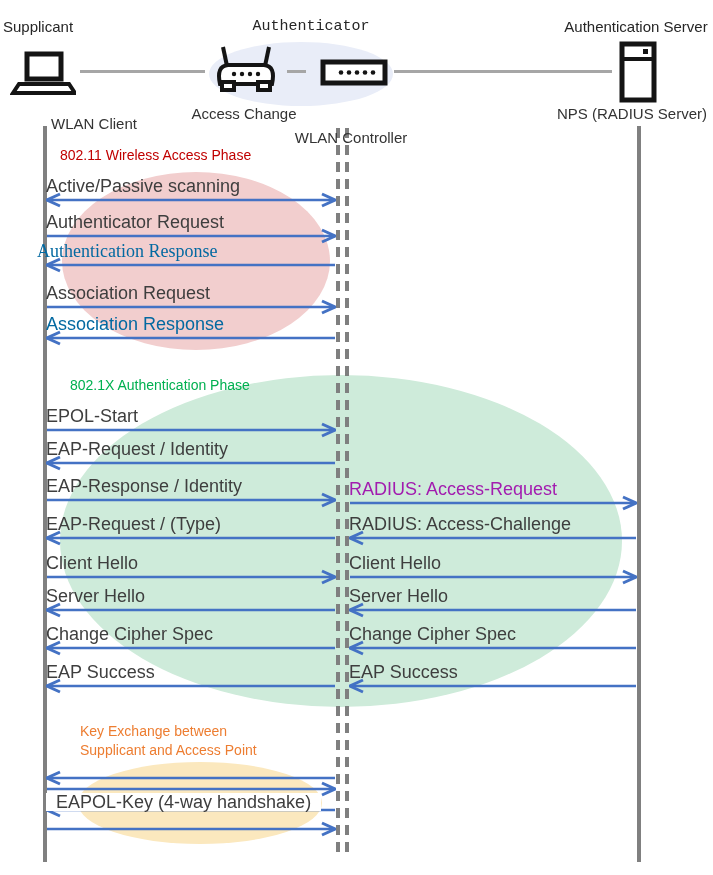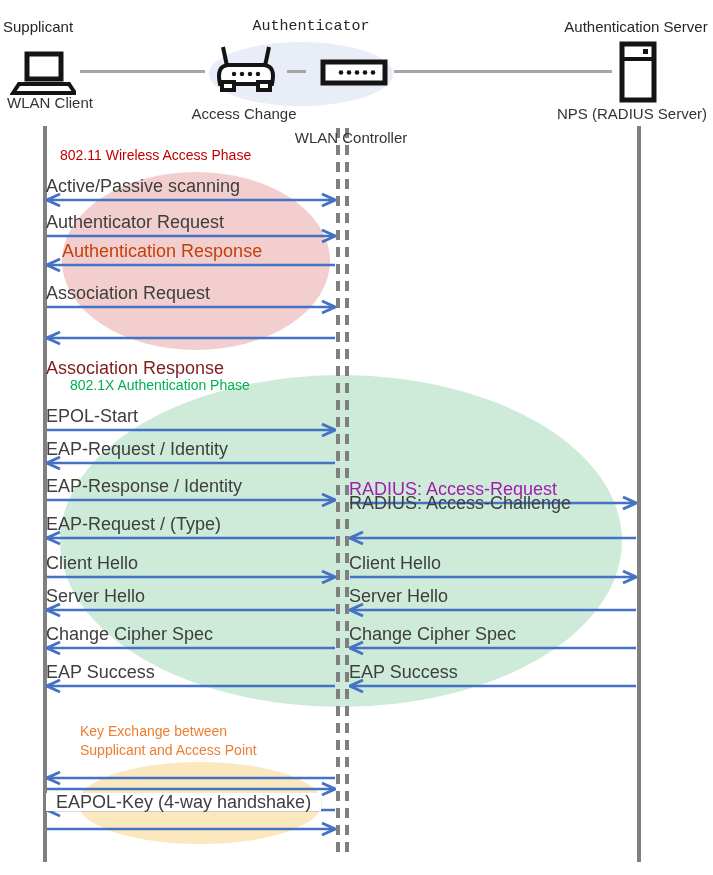--- a/index.html
+++ b/index.html
@@ -66,21 +66,21 @@
     <circle cx="37" cy="13.5" r="2.3" fill="#141414"></circle>
     <circle cx="45" cy="13.5" r="2.3" fill="#141414"></circle>
     <circle cx="53" cy="13.5" r="2.3" fill="#141414"></circle>
   </svg>
   <svg class="abs icon" style="left:619px;top:41px;" width="38" height="62" viewBox="0 0 38 62">
     <rect x="3" y="3" width="32" height="56" fill="#fff" stroke="#141414" stroke-width="5"></rect>
     <line x1="3" y1="18" x2="35" y2="18" stroke="#141414" stroke-width="4"></line>
     <rect x="24" y="8" width="5" height="5" fill="#141414"></rect>
   </svg>
 
-  <div class="abs dev-label" style="left:0px;top:94px;width:100px;">WLAN Client</div>
+  <div class="abs dev-label" style="left:0px;top:115px;width:100px;padding-left:44px;">WLAN Client</div>
   <div class="abs dev-label" style="left:184px;top:105px;width:120px;">Access Change</div>
   <div class="abs dev-label" style="left:291px;top:105px;width:120px;margin-top:24px;">WLAN Controller</div>
   <div class="abs dev-label" style="left:552px;top:105px;width:160px;">NPS (RADIUS Server)</div>
 
   <div class="abs lifeline-solid" style="left: 43px; top: 126px; height: 736px; background: rgb(128, 128, 128);"></div>
   <div class="abs lifeline-dashed" style="left: 336px; top: 128px; height: 730px; background: repeating-linear-gradient(rgb(127, 127, 127) 0px, rgb(127, 127, 127) 10px, transparent 10px, transparent 17px);"></div>
   <div class="abs lifeline-dashed" style="left: 345px; top: 128px; height: 730px; background: repeating-linear-gradient(rgb(127, 127, 127) 0px, rgb(127, 127, 127) 10px, transparent 10px, transparent 17px);"></div>
   <div class="abs lifeline-solid" style="left: 637px; top: 126px; height: 736px; background: rgb(128, 128, 128);"></div>
 
   <div class="abs phase-ellipse" style="left: 62px; top: 172px; width: 268px; height: 178px; background: rgb(242, 206, 206);"></div>
@@ -103,31 +103,31 @@
       <div class="msg-label" style="left: 46px; width: 290px; top: 177px; color: rgb(62, 62, 62);">Active/Passive scanning</div>
       <svg width="290" height="16" class="msg-svg" style="left: 46px; top: 228px;">
         <line x1="1" y1="8" x2="289" y2="8" stroke="#4472C4" stroke-width="2.6"></line>
         <polyline points="276,2 289,8 276,14" fill="none" stroke="#4472C4" stroke-width="3"></polyline>
       </svg>
       <div class="msg-label" style="left: 46px; width: 290px; top: 213px; color: rgb(62, 62, 62);">Authenticator Request</div>
       <svg width="290" height="16" class="msg-svg" style="left: 46px; top: 257px;">
         <line x1="1" y1="8" x2="289" y2="8" stroke="#4472C4" stroke-width="2.6"></line>
         <polyline points="14,2 1,8 14,14" fill="none" stroke="#4472C4" stroke-width="3"></polyline>
       </svg>
-      <div class="msg-label" style="left: 62px; width: 290px; top: 242px; color: #c2410c;">Authentication Response</div>
+      <div class="msg-label" style="left: 37px; width: 290px; top: 242px; color: #0369a1; font-family: Liberation Serif, serif;">Authentication Response</div>
       <svg width="290" height="16" class="msg-svg" style="left: 46px; top: 299px;">
         <line x1="1" y1="8" x2="289" y2="8" stroke="#4472C4" stroke-width="2.6"></line>
         <polyline points="276,2 289,8 276,14" fill="none" stroke="#4472C4" stroke-width="3"></polyline>
       </svg>
       <div class="msg-label" style="left: 46px; width: 290px; top: 284px; color: rgb(62, 62, 62);">Association Request</div>
       <svg width="290" height="16" class="msg-svg" style="left: 46px; top: 330px;">
         <line x1="1" y1="8" x2="289" y2="8" stroke="#4472C4" stroke-width="2.6"></line>
         <polyline points="14,2 1,8 14,14" fill="none" stroke="#4472C4" stroke-width="3"></polyline>
       </svg>
-      <div class="msg-label" style="left: 46px; width: 290px; top: 315px; color: #7f1d1d; margin-top: 44px;">Association Response</div>
+      <div class="msg-label" style="left: 46px; width: 290px; top: 315px; color: #0369a1;">Association Response</div>
       <svg width="290" height="16" class="msg-svg" style="left: 46px; top: 422px;">
         <line x1="1" y1="8" x2="289" y2="8" stroke="#4472C4" stroke-width="2.6"></line>
         <polyline points="276,2 289,8 276,14" fill="none" stroke="#4472C4" stroke-width="3"></polyline>
       </svg>
       <div class="msg-label" style="left: 46px; width: 290px; top: 407px; color: rgb(62, 62, 62);">EPOL-Start</div>
       <svg width="290" height="16" class="msg-svg" style="left: 46px; top: 455px;">
         <line x1="1" y1="8" x2="289" y2="8" stroke="#4472C4" stroke-width="2.6"></line>
         <polyline points="14,2 1,8 14,14" fill="none" stroke="#4472C4" stroke-width="3"></polyline>
       </svg>
       <div class="msg-label" style="left: 46px; width: 290px; top: 440px; color: rgb(62, 62, 62);">EAP-Request / Identity</div>
@@ -143,21 +143,21 @@
       <div class="msg-label" style="left: 349px; width: 288px; top: 480px; color: #a21caf;">RADIUS: Access-Request</div>
       <svg width="290" height="16" class="msg-svg" style="left: 46px; top: 530px;">
         <line x1="1" y1="8" x2="289" y2="8" stroke="#4472C4" stroke-width="2.6"></line>
         <polyline points="14,2 1,8 14,14" fill="none" stroke="#4472C4" stroke-width="3"></polyline>
       </svg>
       <div class="msg-label" style="left: 46px; width: 290px; top: 515px; color: rgb(62, 62, 62);">EAP-Request / (Type)</div>
       <svg width="288" height="16" class="msg-svg" style="left: 349px; top: 530px;">
         <line x1="1" y1="8" x2="287" y2="8" stroke="#4472C4" stroke-width="2.6"></line>
         <polyline points="14,2 1,8 14,14" fill="none" stroke="#4472C4" stroke-width="3"></polyline>
       </svg>
-      <div class="msg-label" style="left: 349px; width: 288px; top: 494px; color: rgb(62, 62, 62);">RADIUS: Access-Challenge</div>
+      <div class="msg-label" style="left: 349px; width: 288px; top: 515px; color: rgb(62, 62, 62);">RADIUS: Access-Challenge</div>
       <svg width="290" height="16" class="msg-svg" style="left: 46px; top: 569px;">
         <line x1="1" y1="8" x2="289" y2="8" stroke="#4472C4" stroke-width="2.6"></line>
         <polyline points="276,2 289,8 276,14" fill="none" stroke="#4472C4" stroke-width="3"></polyline>
       </svg>
       <div class="msg-label" style="left: 46px; width: 290px; top: 554px; color: rgb(62, 62, 62);">Client Hello</div>
       <svg width="288" height="16" class="msg-svg" style="left: 349px; top: 569px;">
         <line x1="1" y1="8" x2="287" y2="8" stroke="#4472C4" stroke-width="2.6"></line>
         <polyline points="274,2 287,8 274,14" fill="none" stroke="#4472C4" stroke-width="3"></polyline>
       </svg>
       <div class="msg-label" style="left: 349px; width: 288px; top: 554px; color: rgb(62, 62, 62);">Client Hello</div>

